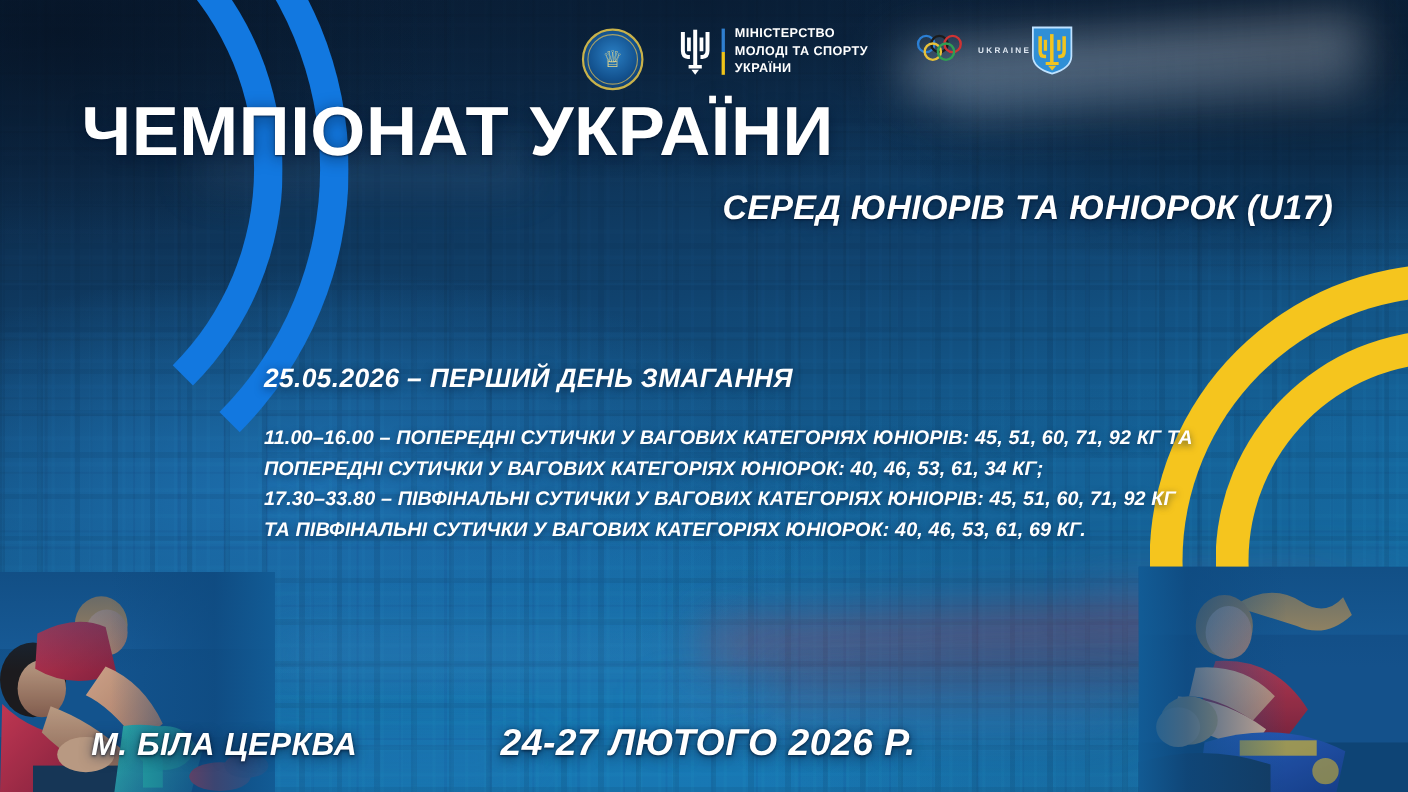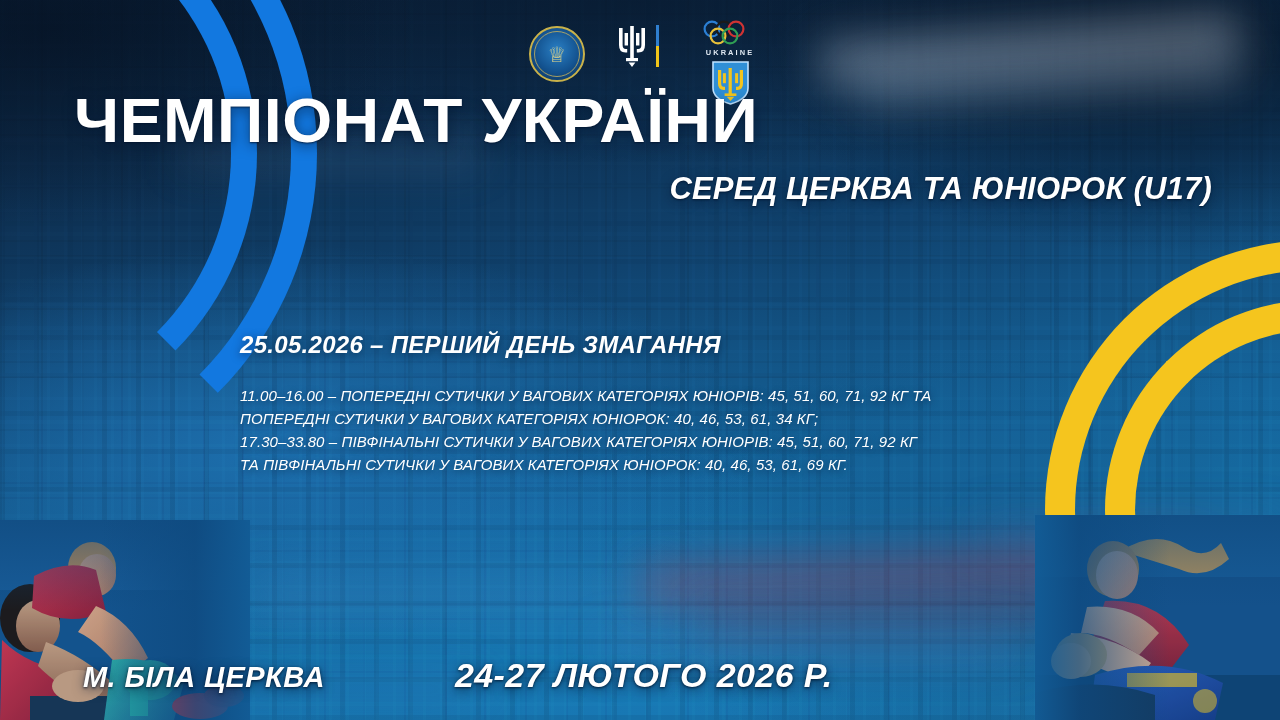--- a/index.html
+++ b/index.html
@@ -114,21 +114,21 @@
     position:absolute;left:50%;top:50%;transform:translate(-50%,-50%);
     font-size:21px;color:#e8d98a;line-height:1;
   }
   .ministry{display:flex;align-items:center;gap:9px;margin-left:32px;margin-top:2px;}
   .trident{width:30px;height:44px;}
   .min-divider{width:3px;height:42px;background:linear-gradient(to bottom,#2f7fd0 0 50%,#f0c419 50% 100%);}
   .ministry-text{
     color:#ffffff;font-size:11.5px;line-height:1.36;letter-spacing:.4px;
     font-weight:600;text-transform:uppercase;white-space:nowrap;
   }
-  .olympic{margin-left:42px;display:flex;flex-direction:column;align-items:center;margin-top:-2px;}
+  .olympic{margin-left:42px;display:flex;flex-direction:row;align-items:center;margin-top:-2px;}
   .rings{width:58px;height:27px;}
   .oly-word{
     color:#dfe8f2;font-size:7.4px;letter-spacing:2.1px;font-weight:700;margin-top:1px;
   }
   .oly-shield{width:39px;height:46px;margin-top:3px;}
 
   
   .h-main{
     position:absolute;left:74px;top:89px;
     font-size:63px;font-weight:900;letter-spacing:.5px;
@@ -148,21 +148,21 @@
 
   
   .sched{position:absolute;left:240px;top:331px;width:760px;}
   .sched-day{
     font-size:24px;font-weight:800;font-style:italic;color:#ffffff;
     letter-spacing:.3px;margin-bottom:26px;
     text-shadow:0 2px 9px rgba(0,22,50,.62);
     white-space:nowrap;
   }
   .sched-line{
-    font-size:15px;font-weight:400;font-style:italic;color:#ffffff;
+    font-size:18px;font-weight:700;font-style:italic;color:#ffffff;
     line-height:1.53;letter-spacing:.1px;
     text-shadow:0 2px 7px rgba(0,22,50,.58);
     white-space:nowrap;
   }
 
   
   .city{
     position:absolute;left:83px;top:620px;
     font-size:29px;font-weight:800;font-style:italic;color:#ffffff;
     letter-spacing:.4px;white-space:nowrap;
@@ -302,20 +302,25 @@
           <rect x="13.2" y="2" width="3.6" height="34"></rect>
           <path d="M2 4 h3.6 v17 q0 4 3.2 4 h1.4 v3.6 H8.4 Q2 28.6 2 21 Z"></path>
           <path d="M28 4 h-3.6 v17 q0 4 -3.2 4 h-1.4 v3.6 h1.8 Q28 28.6 28 21 Z"></path>
           <path d="M7.6 9 h3.4 v12.5 h-3.4 Z"></path>
           <path d="M19 9 h3.4 v12.5 H19 Z"></path>
           <path d="M9 34 h12 v3.2 H9 Z"></path>
           <path d="M11.6 38.4 h6.8 l-3.4 4.6 Z"></path>
         </g>
       </svg>
       <div class="min-divider"></div>
+      <div class="ministry-text">
+        <div>МІНІСТЕРСТВО</div>
+        <div>МОЛОДІ ТА СПОРТУ</div>
+        <div>УКРАЇНИ</div>
+      </div>
     </div>
 
     <div class="olympic">
       <svg class="rings" viewBox="0 0 58 27">
         <g fill="none" stroke-width="2.2">
           <circle cx="11" cy="9" r="7.4" stroke="#2b7fd4"></circle>
           <circle cx="23" cy="9" r="7.4" stroke="#1b1b1b"></circle>
           <circle cx="35" cy="9" r="7.4" stroke="#cf3333"></circle>
           <circle cx="17" cy="16" r="7.4" stroke="#e8c13a"></circle>
           <circle cx="29" cy="16" r="7.4" stroke="#2f9e54"></circle>
@@ -333,21 +338,21 @@
           <path d="M13.6 33.4 h11.8 v2.6 H13.6 Z"></path>
           <path d="M15.8 36.8 h7.4 l-3.7 4.2 Z"></path>
         </g>
       </svg>
     </div>
   </div>
 
   <div class="h-main">ЧЕМПІОНАТ УКРАЇНИ</div>
 
   <div class="h-sub">
-    <div>СЕРЕД ЦЕРКВА ТА ЮНІОРОК (U17)</div>
+    <div>СЕРЕД ЮНІОРІВ ТА ЮНІОРОК (U17)</div>
   </div>
 
   <div class="sched">
     <div class="sched-day">25.05.2026 – ПЕРШИЙ ДЕНЬ ЗМАГАННЯ</div>
     <div class="sched-line">11.00–16.00 – ПОПЕРЕДНІ СУТИЧКИ У ВАГОВИХ КАТЕГОРІЯХ ЮНІОРІВ: 45, 51, 60, 71, 92 КГ ТА</div>
     <div class="sched-line">ПОПЕРЕДНІ СУТИЧКИ У ВАГОВИХ КАТЕГОРІЯХ ЮНІОРОК: 40, 46, 53, 61, 34 КГ;</div>
     <div class="sched-line">17.30–33.80 – ПІВФІНАЛЬНІ СУТИЧКИ У ВАГОВИХ КАТЕГОРІЯХ ЮНІОРІВ: 45, 51, 60, 71, 92 КГ</div>
     <div class="sched-line">ТА ПІВФІНАЛЬНІ СУТИЧКИ У ВАГОВИХ КАТЕГОРІЯХ ЮНІОРОК: 40, 46, 53, 61, 69 КГ.</div>
   </div>
 

